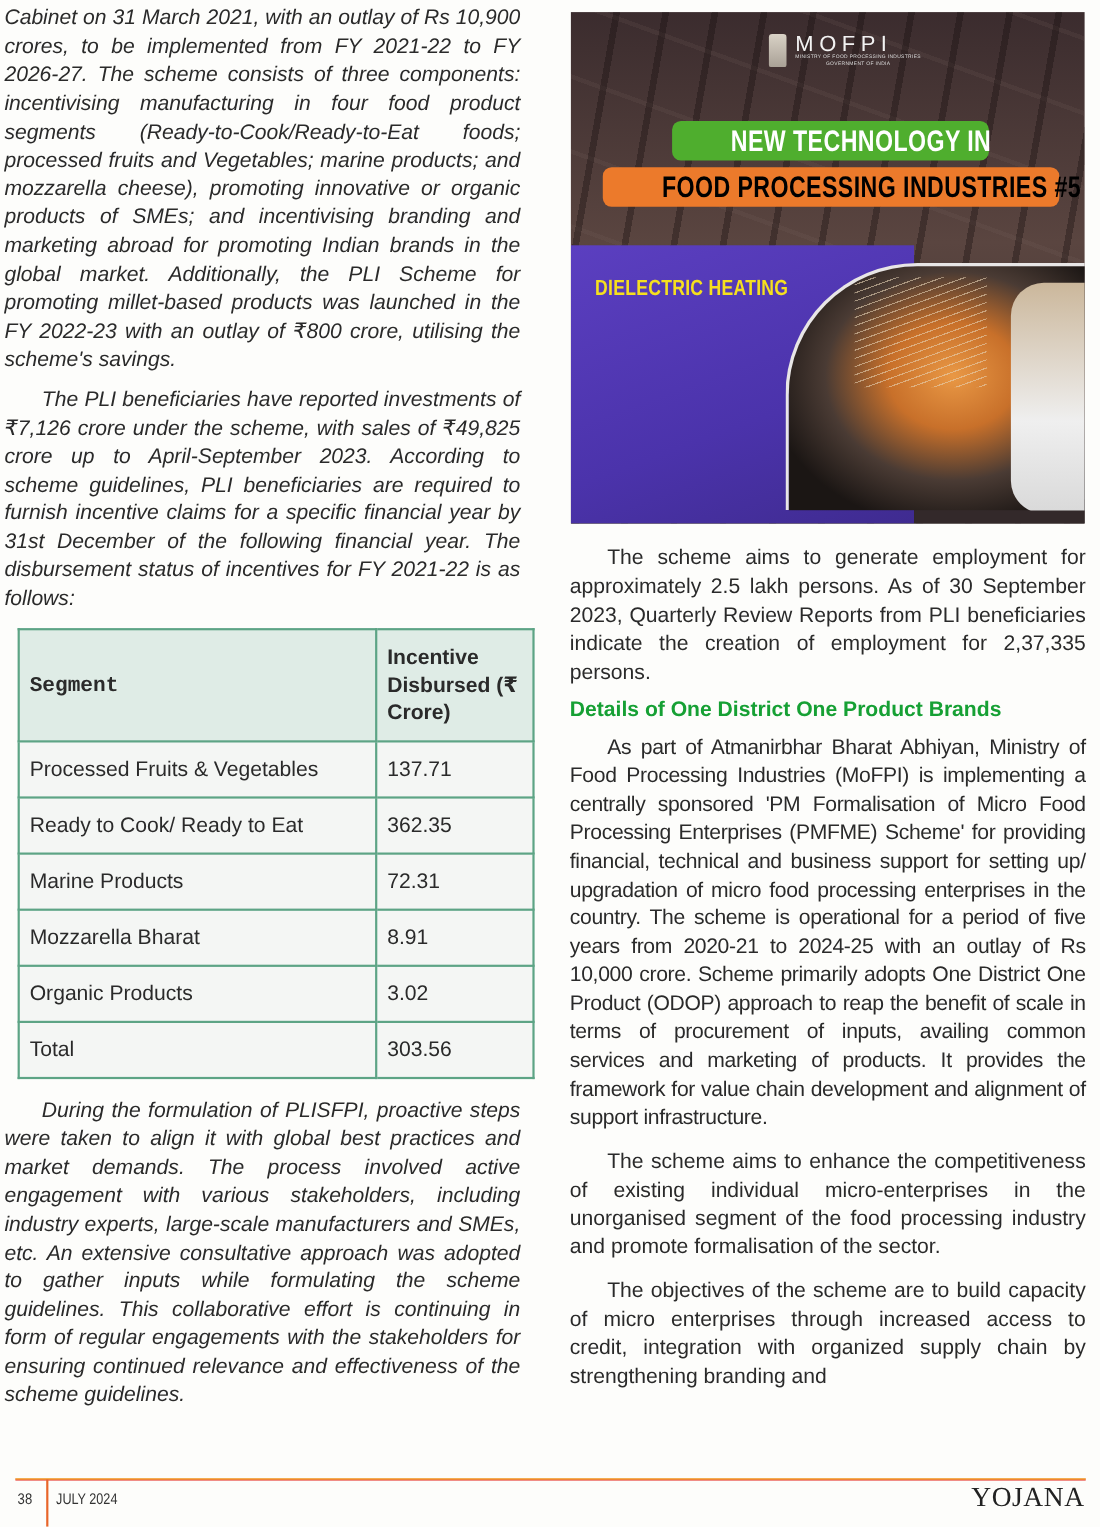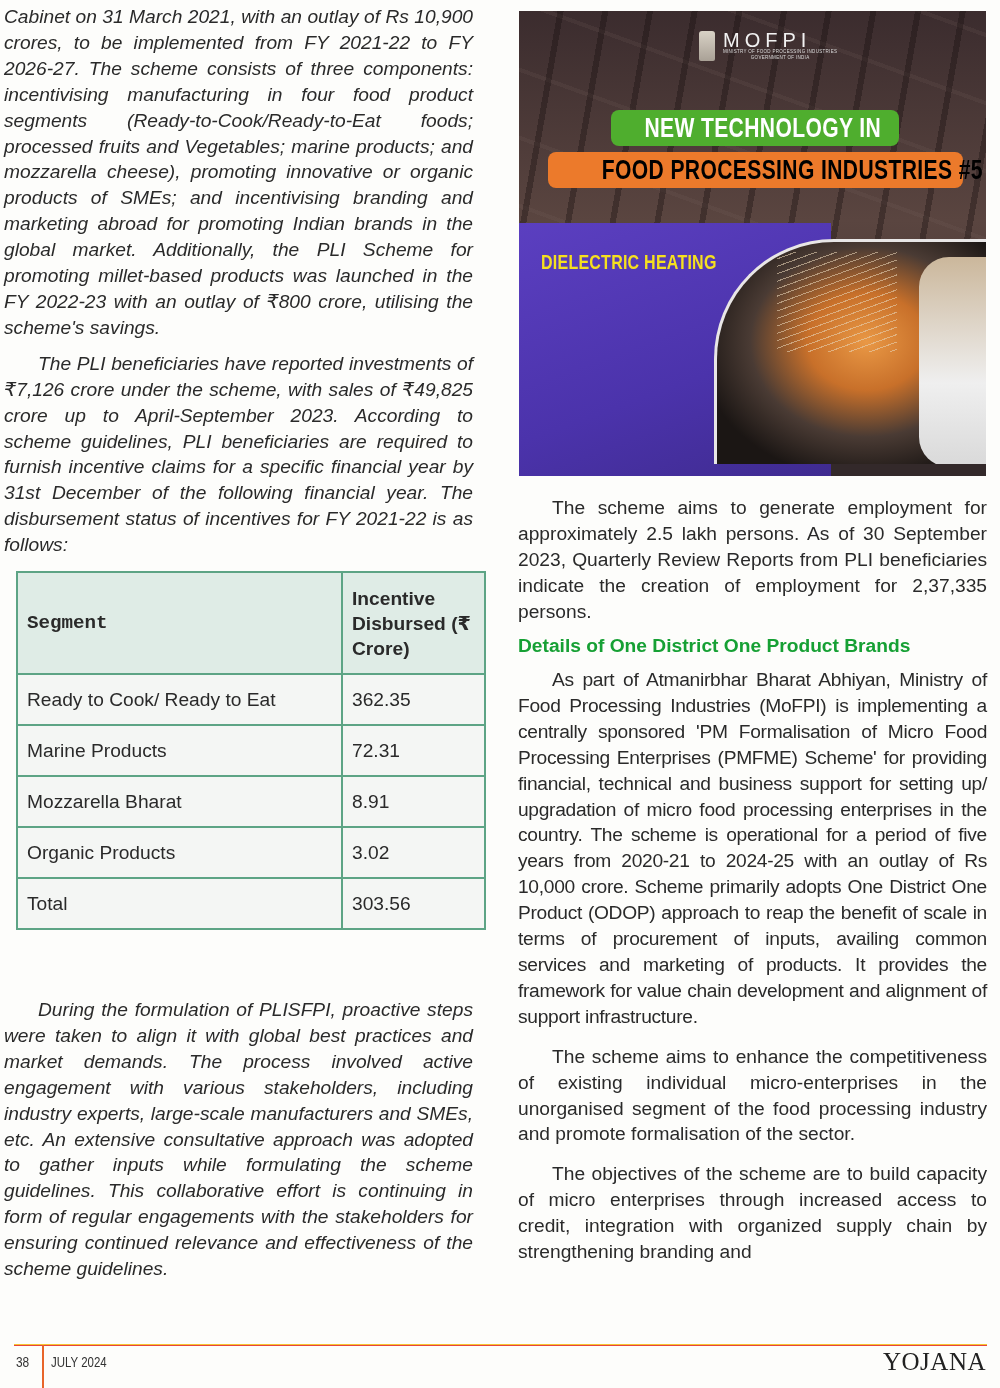--- a/index.html
+++ b/index.html
@@ -72,20 +72,24 @@
 
 <table class="tbl">
   <thead>
     <tr>
       <th class="c1">Segment</th>
       <th>Incentive Disbursed (₹ Crore)</th>
     </tr>
   </thead>
   <tbody>
     <tr>
+      <td>Processed Fruits &amp; Vegetables</td>
+      <td>137.71</td>
+    </tr>
+    <tr>
       <td>Ready to Cook/ Ready to Eat</td>
       <td>362.35</td>
     </tr>
     <tr>
       <td>Marine Products</td>
       <td>72.31</td>
     </tr>
     <tr>
       <td>Mozzarella Bharat</td>
       <td>8.91</td>
@@ -108,21 +112,21 @@
 <div class="info">
   <div class="beams"></div>
   <div class="mofpi">
     <div class="emblem"></div>
     <div class="mofpi-text">
       <div class="mofpi-brand">MOFPI</div>
       <div class="mofpi-sub">MINISTRY OF FOOD PROCESSING INDUSTRIES</div>
       <div class="mofpi-sub">GOVERNMENT OF INDIA</div>
     </div>
   </div>
-  <div class="title1" style="transform:none;"><span>NEW TECHNOLOGY IN</span></div>
+  <div class="title1" style="transform:none;padding-left:20px;"><span>NEW TECHNOLOGY IN</span></div>
   <div class="title2"><span>FOOD PROCESSING INDUSTRIES #5</span></div>
   <div class="panel">
     <div class="panel-title">DIELECTRIC HEATING</div>
   </div>
   <div class="bottom-strip"></div>
   <div class="photo">
     <div class="rack"></div>
     <div class="cloth"></div>
   </div>
 </div>

